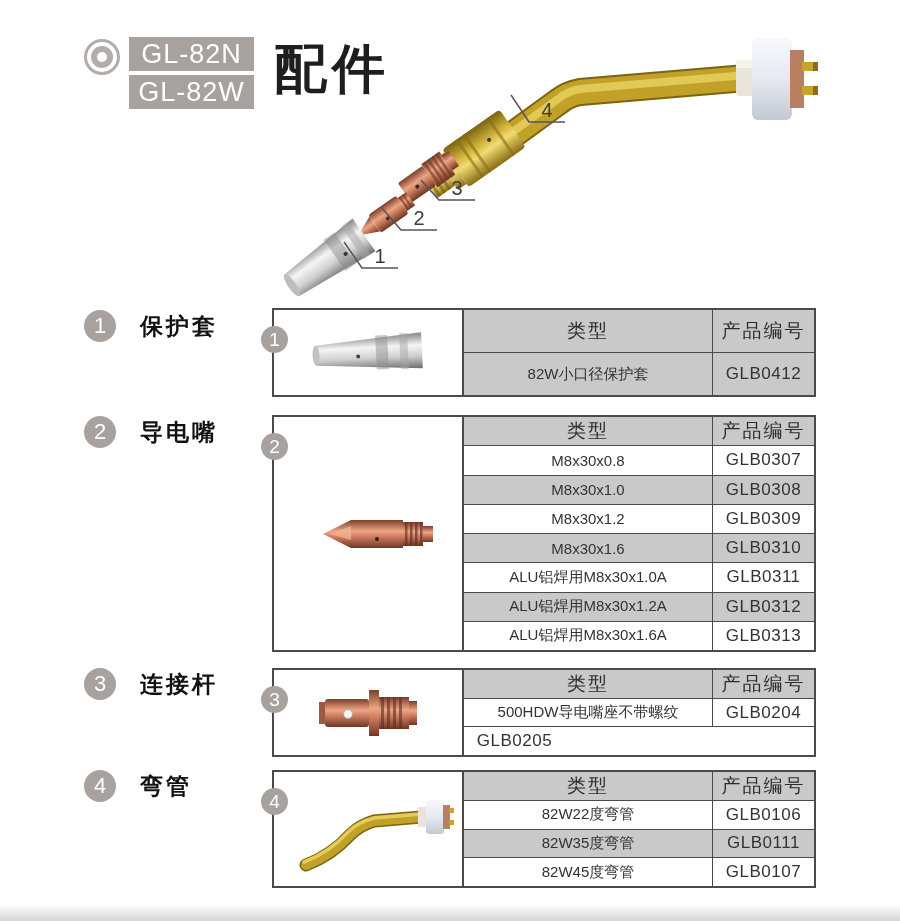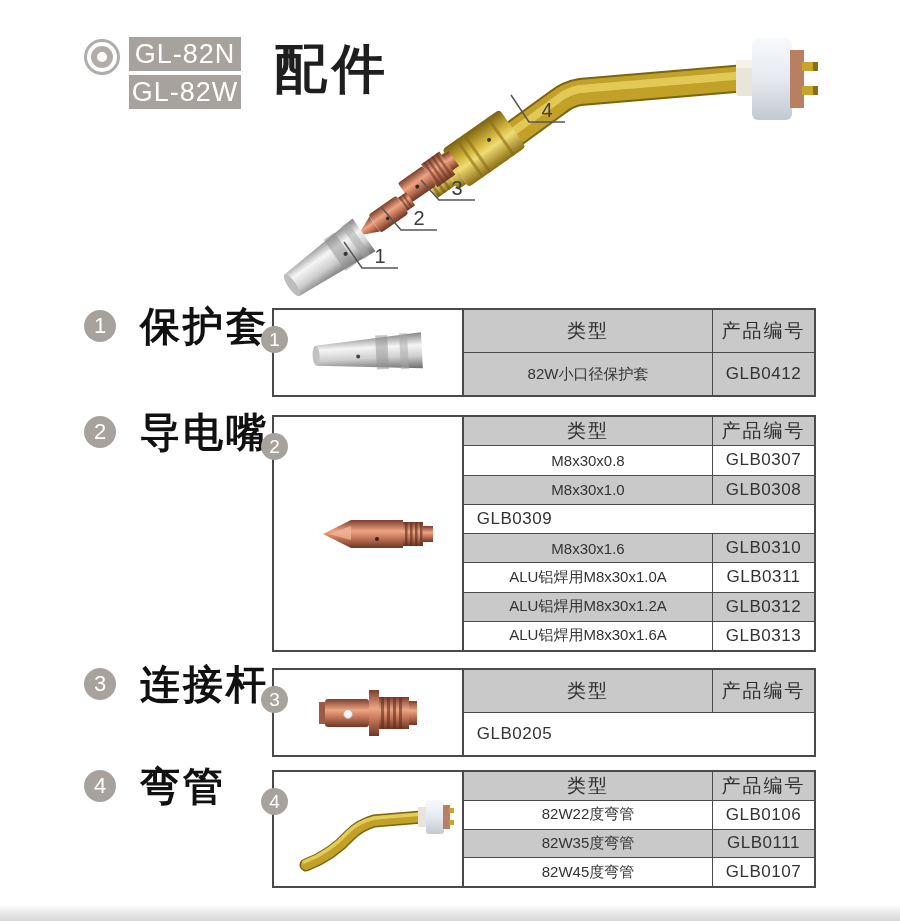--- a/index.html
+++ b/index.html
@@ -12,21 +12,21 @@
 
   
   .ring-icon{
     left:84px;top:39px;width:30px;height:30px;border-radius:50%;
     border:3px solid #b2ada8;display:flex;align-items:center;justify-content:center;
   }
   .ring-icon .inner{
     width:10px;height:10px;border-radius:50%;border:6px solid #b2ada8;background:#fff;
   }
   .model-badge{
-    left:129px;width:112px;height:34px;background:#a7a29d;color:#ffffff;
+    left:129px;width:125px;height:34px;background:#a7a29d;color:#ffffff;
     display:flex;align-items:center;justify-content:center;
     font-size:27px;letter-spacing:1px;
   }
   .model-badge.b1{top:37px;}
   .model-badge.b2{top:75px;}
   .page-title{
     left:274px;top:34px;font-size:53px;font-weight:bold;color:#1e1e1e;
     font-family:"Liberation Serif","DejaVu Serif",serif;letter-spacing:5px;
   }
 
@@ -35,21 +35,21 @@
 
   
   .sec-head{
     left:84px;display:flex;align-items:center;gap:24px;height:36px;
   }
   .sec-badge{
     width:32px;height:32px;border-radius:50%;background:#a7a29d;color:#fff;
     display:flex;align-items:center;justify-content:center;font-size:22px;flex:0 0 32px;
   }
   .sec-name{
-    font-size:40px;font-weight:bold;color:#111;
+    font-size:23px;font-weight:bold;color:#111;
     font-family:Liberation Serif, serif;letter-spacing:3px;white-space:nowrap;
   }
   .sh1{top:308px;} .sh2{top:414px;} .sh3{top:666px;} .sh4{top:768px;}
 
   
   .unit{
     left:272px;width:544px;border:2px solid #4a4a4a;box-sizing:border-box;
     display:flex;background:#fff;
   }
   .u1{top:308px;height:89px;}
@@ -253,20 +253,21 @@
     </div>
     <div class="t-row">
       <div class="c-type">M8x30x0.8</div>
       <div class="c-code">GLB0307</div>
     </div>
     <div class="t-row shaded">
       <div class="c-type">M8x30x1.0</div>
       <div class="c-code">GLB0308</div>
     </div>
     <div class="t-row">
+      <div class="c-type">M8x30x1.2</div>
       <div class="c-code">GLB0309</div>
     </div>
     <div class="t-row shaded">
       <div class="c-type">M8x30x1.6</div>
       <div class="c-code">GLB0310</div>
     </div>
     <div class="t-row">
       <div class="c-type">ALU铝焊用M8x30x1.0A</div>
       <div class="c-code">GLB0311</div>
     </div>
@@ -300,20 +301,24 @@
       <rect x="116" y="23" width="8" height="24" fill="url(#copperV)"></rect>
       <circle cx="55" cy="36" r="4.5" fill="#f3f3f3" stroke="#b0b0b0"></circle>
     </svg>
   </div>
   <div class="unit-table">
     <div class="t-row head">
       <div class="c-type">类型</div>
       <div class="c-code">产品编号</div>
     </div>
     <div class="t-row">
+      <div class="c-type">500HDW导电嘴座不带螺纹</div>
+      <div class="c-code">GLB0204</div>
+    </div>
+    <div class="t-row">
       <div class="c-code">GLB0205</div>
     </div>
   </div>
 </div>
 
 <div class="abs sec-head sh4">
   <div class="sec-badge">4</div>
   <div class="sec-name">弯管</div>
 </div>
 <div class="abs unit u4">

